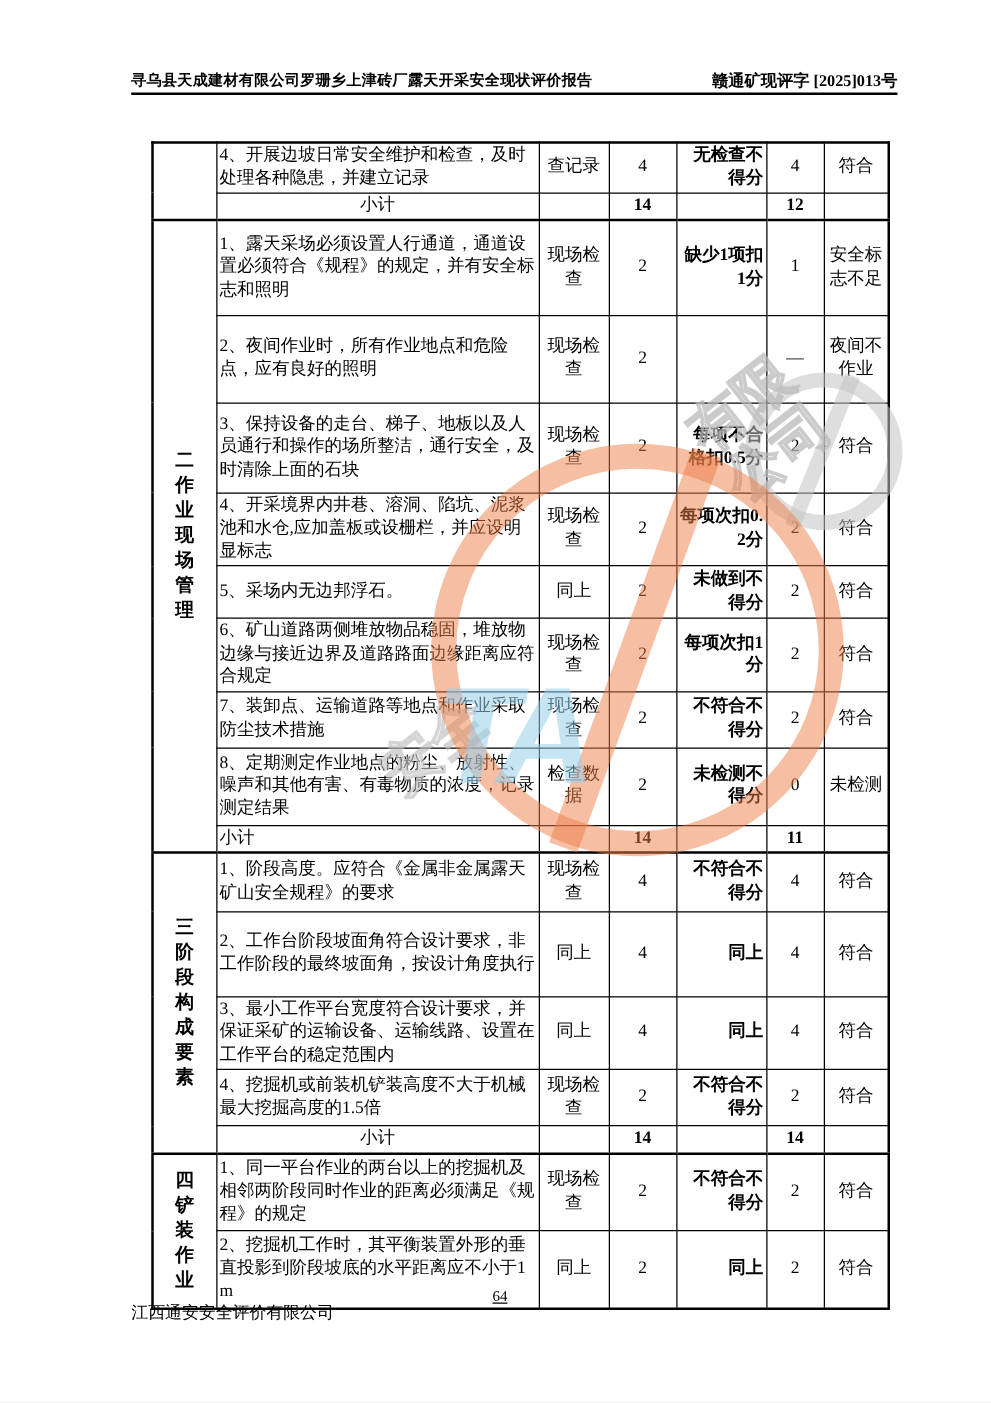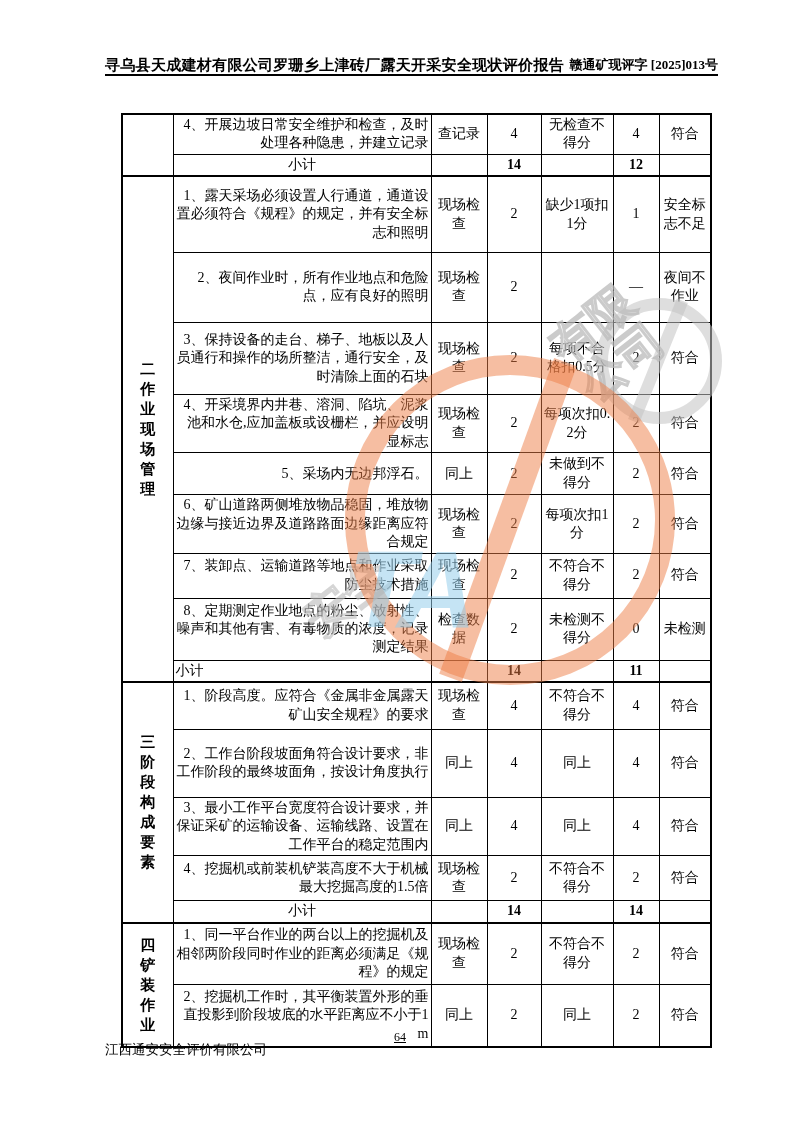--- a/index.html
+++ b/index.html
@@ -2,40 +2,40 @@
 <html><head>
 <meta charset="utf-8">
 <style>
   html,body{margin:0;padding:0;background:#e8e8e8;}
   .page{
     position:relative;width:793px;height:1122px;background:#ffffff;
     margin:0 auto;overflow:hidden;
     font-family:"Liberation Serif","DejaVu Serif",serif;color:#000;
   }
   
-  .hdr-left{position:absolute;left:105px;top:56px;font-size:15px;font-weight:bold;letter-spacing:.3px;}
+  .hdr-left{position:absolute;left:105px;top:56px;font-size:12px;font-weight:bold;letter-spacing:.3px;}
   .hdr-right{position:absolute;right:75px;top:56px;font-size:13px;font-weight:bold;}
   .hdr-rule{position:absolute;left:105px;top:74px;width:613px;border-top:2px solid #000;}
   
   .ftr-company{position:absolute;left:105px;top:1041px;font-size:13.5px;}
   .ftr-page{position:absolute;left:378px;top:1030px;width:44px;text-align:center;font-size:12px;text-decoration:underline;}
   
   table.audit{
     position:absolute;left:121px;top:113px;width:589px;
     border-collapse:collapse;table-layout:fixed;
     border:2px solid #000;z-index:1;
   }
   table.audit td{
     border:1px solid #000;font-size:14px;line-height:1.32;
     vertical-align:middle;word-break:break-all;padding:1px 2px;
   }
   tr.sec-start td{border-top:2px solid #000;}
-  td.c-text{text-align:right;padding:1px 2px 1px 4px;margin-top:44px;}
+  td.c-text{text-align:left;padding:1px 2px 1px 4px;margin-top:44px;}
   td.c-center{text-align:center;}
-  td.c-crit{padding:1px 10px;text-align:center;}
+  td.c-crit{padding:1px 10px;text-align:right;font-weight:bold;}
   td.c-remark{padding:1px 6px;text-align:center;}
   td.c-method{padding:1px 8px;text-align:center;}
   td.c-sub-l{text-align:left;padding-left:5px;}
   td.c-sub-c{text-align:center;}
   .bold{font-weight:bold;}
   td.sec-cell{text-align:center;padding:0;}
   .sec-label{white-space:pre-line;font-weight:bold;font-size:15px;line-height:20px;}
   
   .wm{position:absolute;inset:0;pointer-events:none;z-index:5;}
   .wm > div{position:absolute;}

